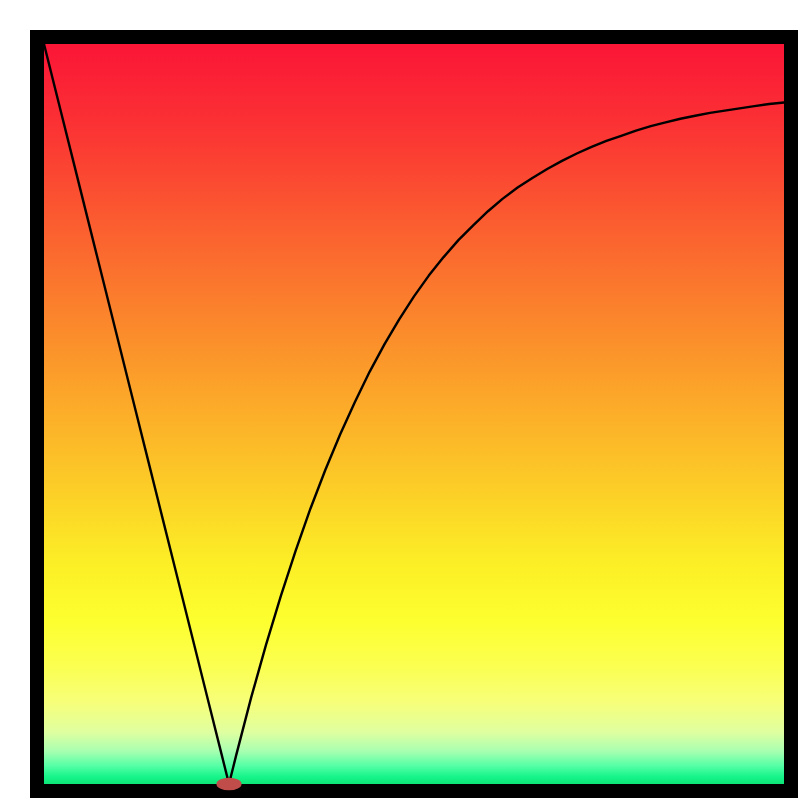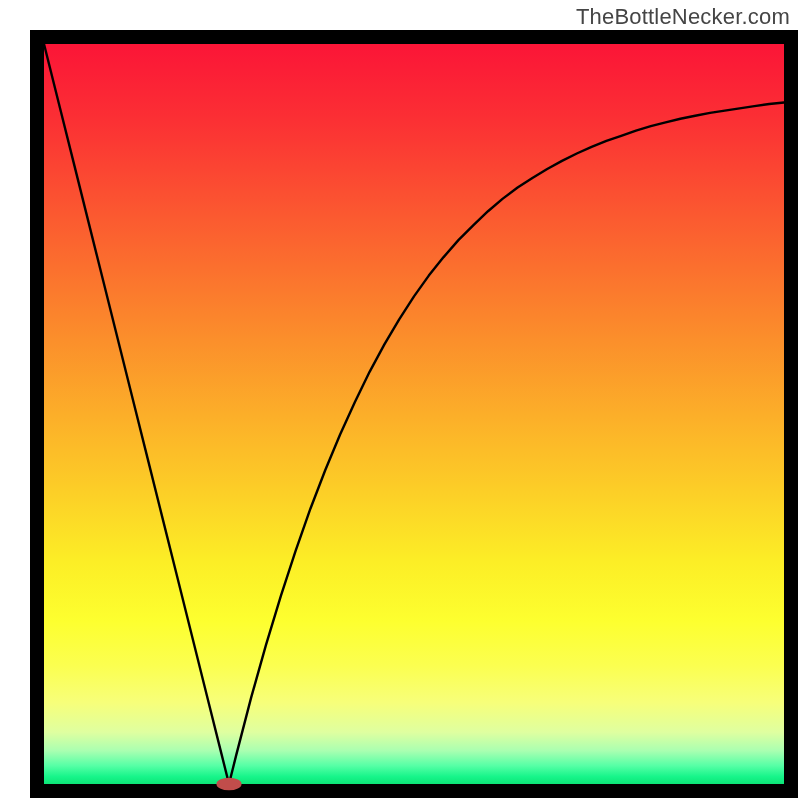--- a/index.html
+++ b/index.html
@@ -37,21 +37,20 @@
   .plot {
     display: block;
     width: 768px;
     height: 768px;
   }
 </style>
 </head>
 <body>
 
 <div class="frame">
-  <div class="watermark">TheBottleNecker.com</div>
   <div class="plot-wrap">
     <svg class="plot" viewBox="0 0 768 768">
       <defs>
         <linearGradient id="bg-grad" x1="0" y1="0" x2="0" y2="1">
             <stop offset="0%" stop-color="#fb1537"></stop>
             <stop offset="10%" stop-color="#fb2f34"></stop>
             <stop offset="20%" stop-color="#fb4f31"></stop>
             <stop offset="30%" stop-color="#fb6f2e"></stop>
             <stop offset="40%" stop-color="#fb8f2b"></stop>
             <stop offset="50%" stop-color="#fcae29"></stop>

